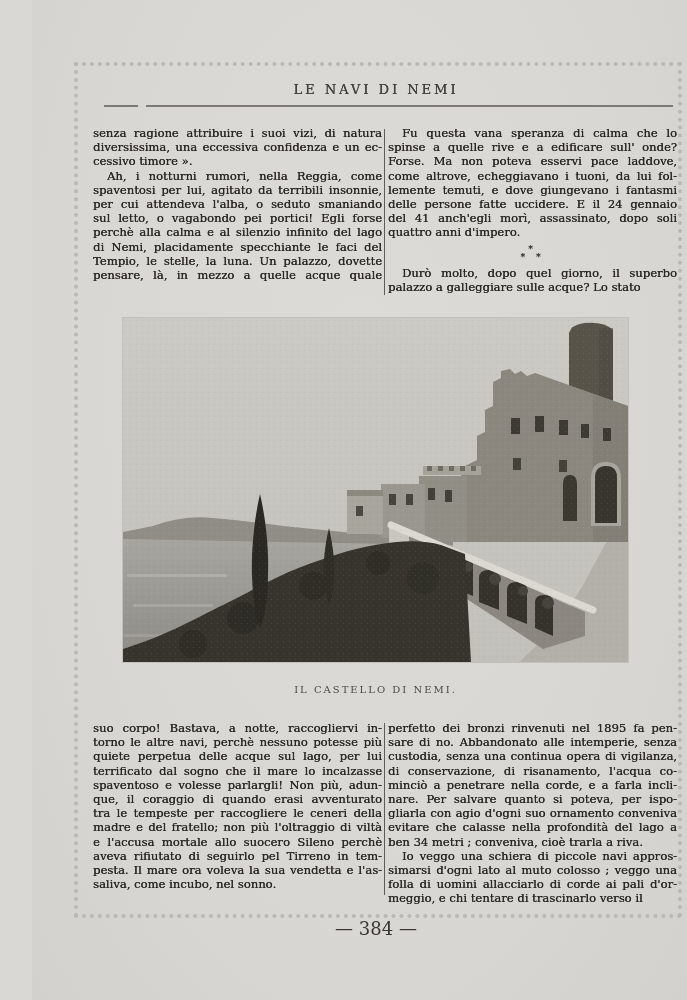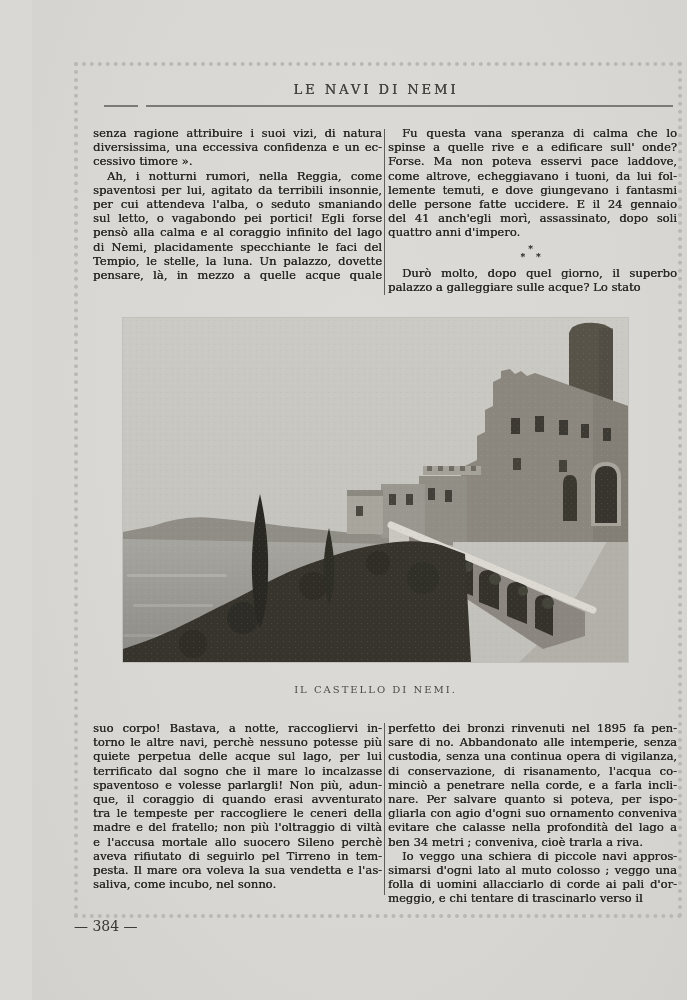--- a/index.html
+++ b/index.html
@@ -90,21 +90,22 @@
     position: absolute;
     left: 91px; top: 684px; width: 505px;
     text-align: center;
     font-size: 10px;
     letter-spacing: 2px;
     color: #4c4a45;
   }
   .page-number {
     position: absolute;
     left: 42px; top: 918px; width: 604px;
-    font-size: 14px;
+    text-align: center;
+    font-size: 18px;
     color: #38362f;
   }
 </style>
 </head>
 <body>
 
 <div class="page">
 
   <div class="dotted-frame"></div>
 
@@ -113,21 +114,21 @@
   <div class="rule rule-long"></div>
 
   <div class="col col-top-left">
       <div class="tline">senza ragione attribuire i suoi vizi, di natura</div>
       <div class="tline">diversissima, una eccessiva confidenza e un ec-</div>
       <div class="tline tline-last">cessivo timore ».</div>
       <div class="tline tline-indent">Ah, i notturni rumori, nella Reggia, come</div>
       <div class="tline">spaventosi per lui, agitato da terribili insonnie,</div>
       <div class="tline">per cui attendeva l'alba, o seduto smaniando</div>
       <div class="tline">sul letto, o vagabondo pei portici! Egli forse</div>
-      <div class="tline">pensò alla calma e al coraggio infinito del lago</div>
+      <div class="tline">perchè alla calma e al silenzio infinito del lago</div>
       <div class="tline">di Nemi, placidamente specchiante le faci del</div>
       <div class="tline">Tempio, le stelle, la luna. Un palazzo, dovette</div>
       <div class="tline">pensare, là, in mezzo a quelle acque quale</div>
     </div>
   <div class="col col-top-right">
       <div class="tline tline-indent">Fu questa vana speranza di calma che lo</div>
       <div class="tline">spinse a quelle rive e a edificare sull' onde?</div>
       <div class="tline">Forse. Ma non poteva esservi pace laddove,</div>
       <div class="tline">come altrove, echeggiavano i tuoni, da lui fol-</div>
       <div class="tline">lemente temuti, e dove giungevano i fantasmi</div>

